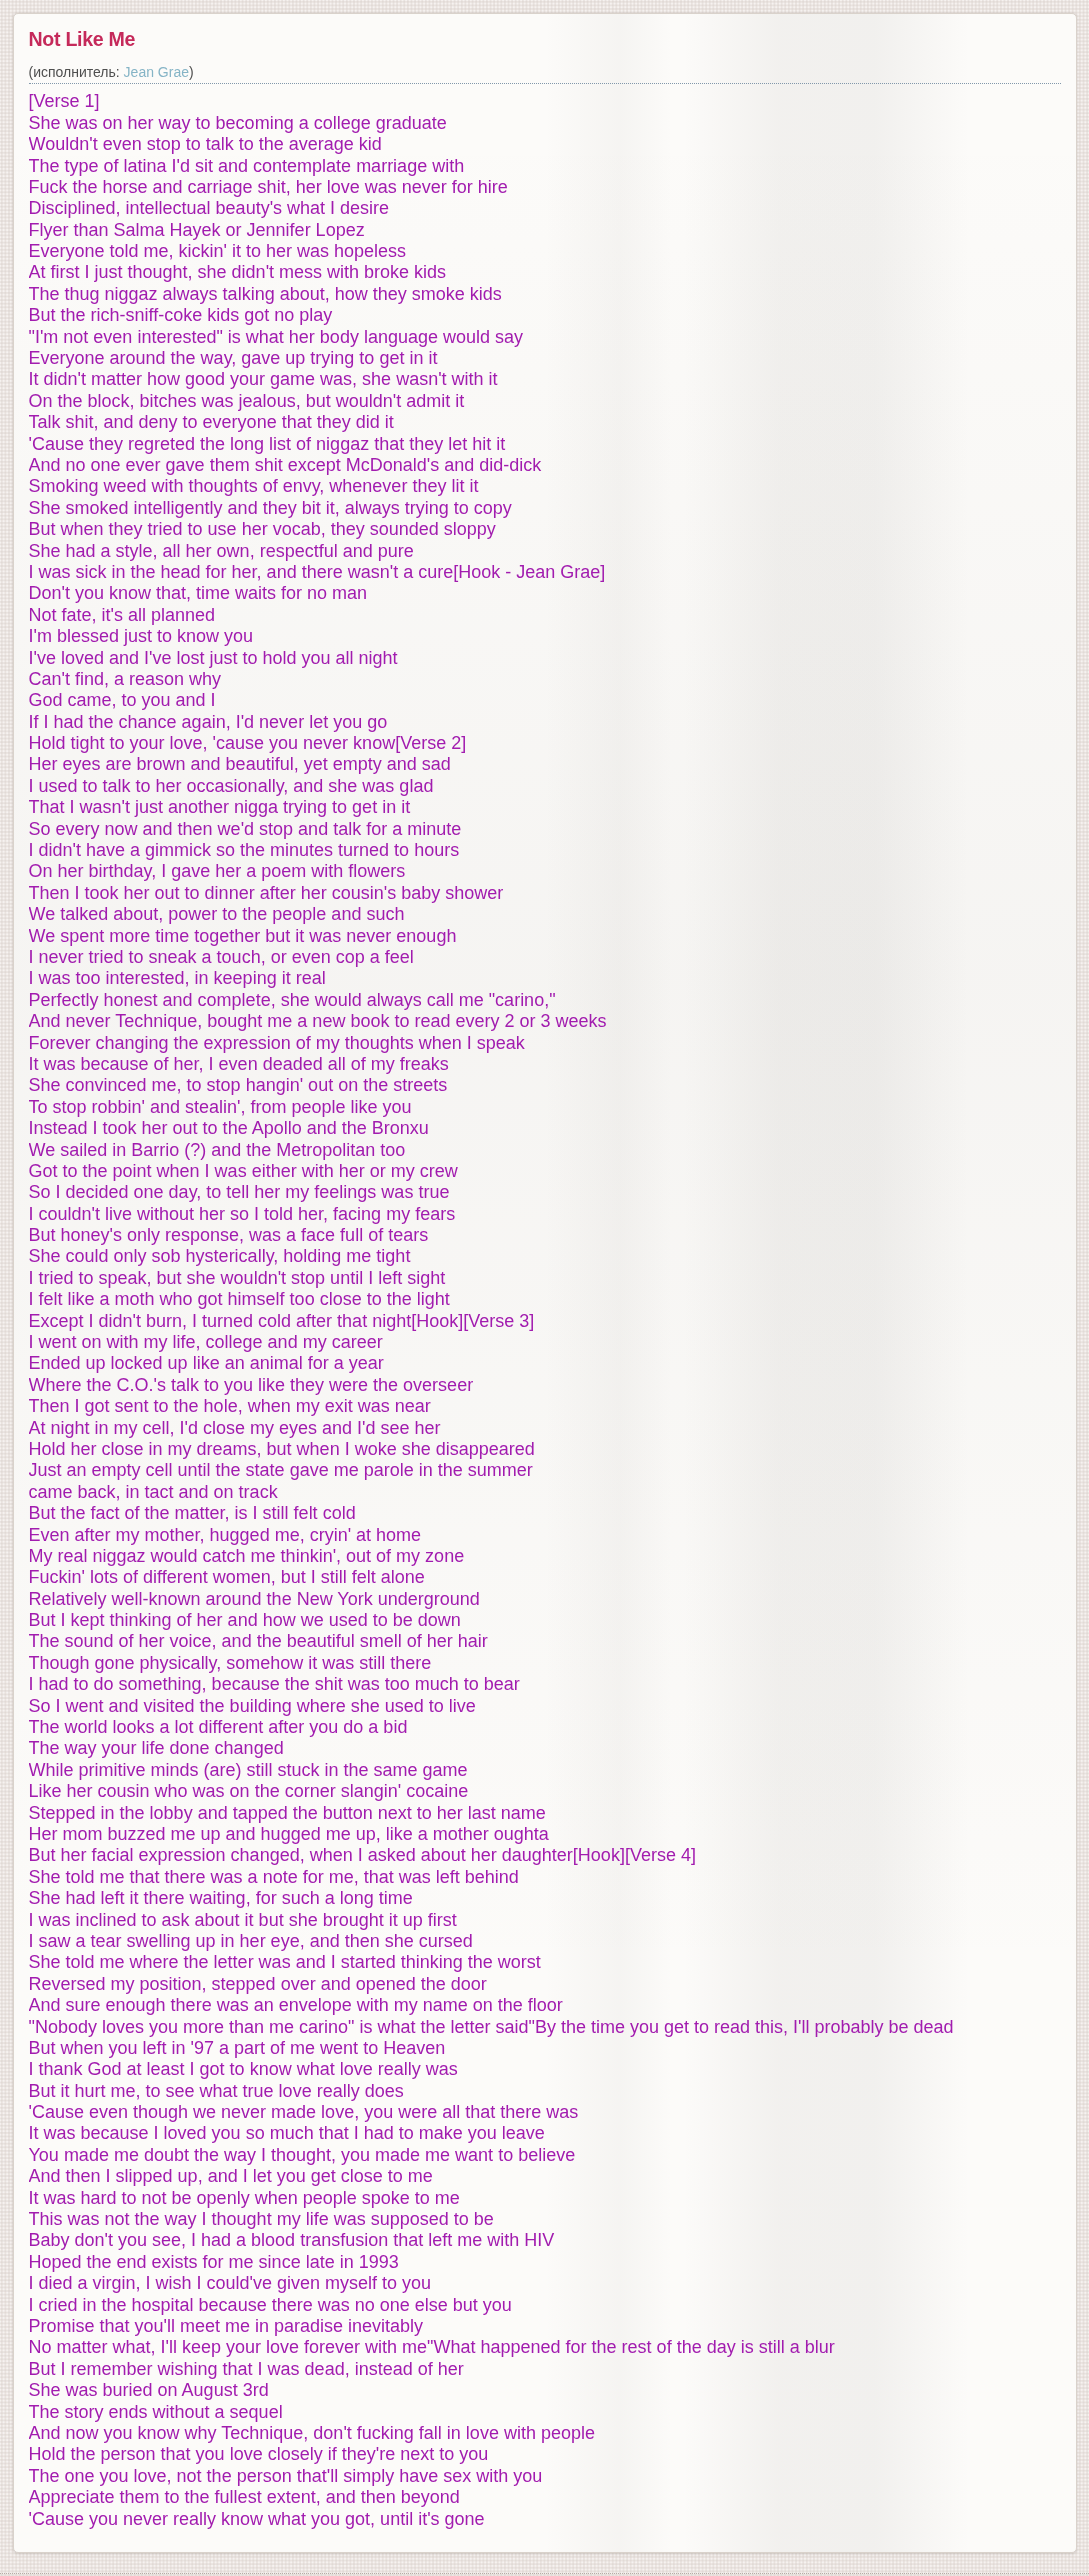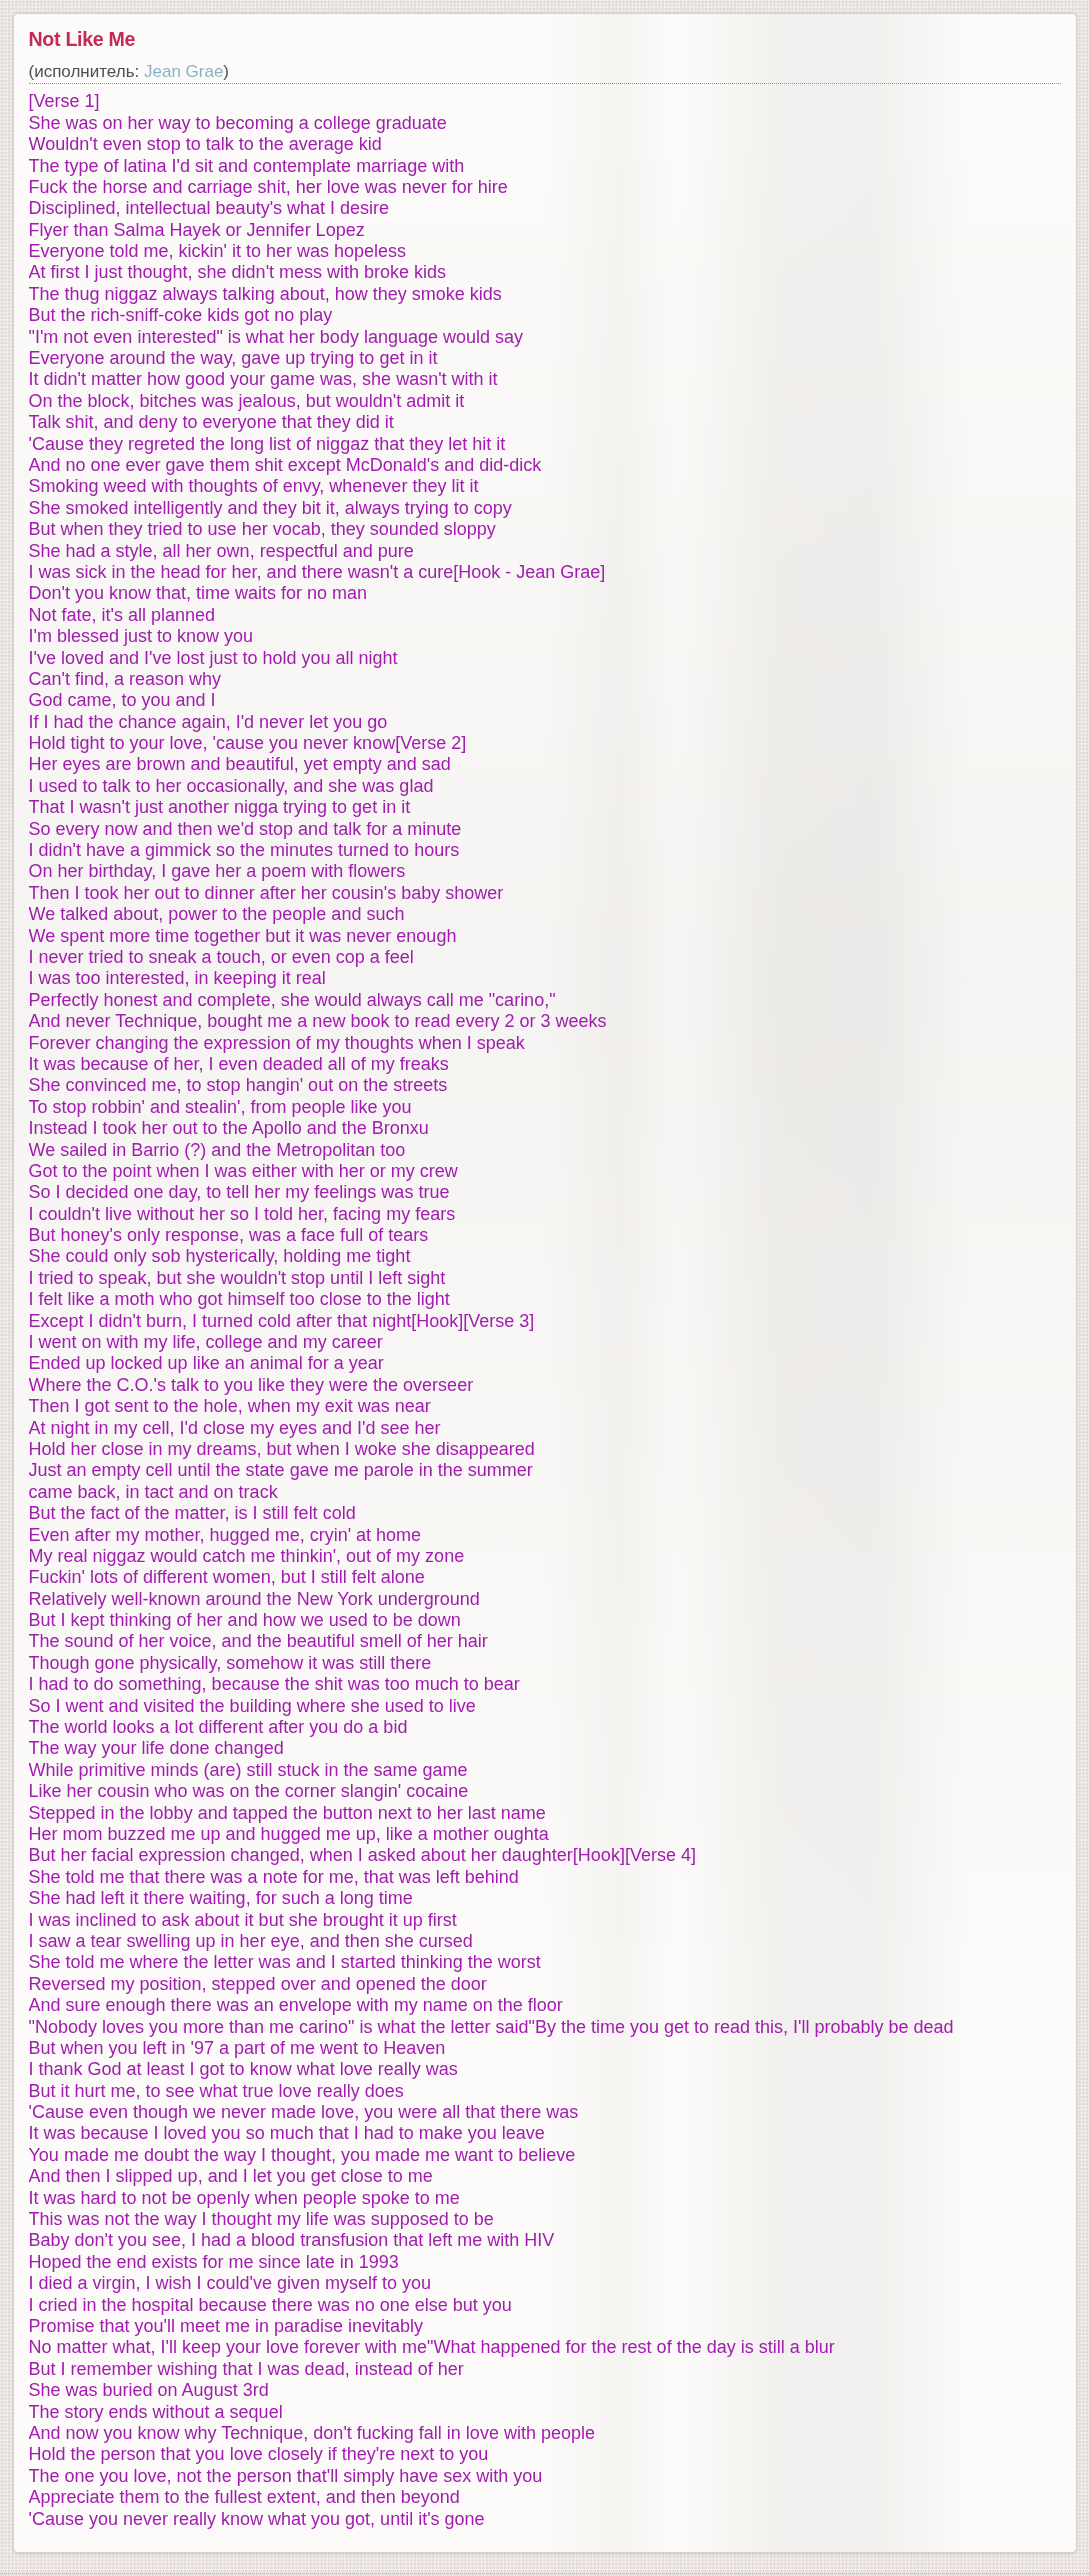--- a/index.html
+++ b/index.html
@@ -39,21 +39,21 @@
   h1.page-title {
     font-size:19.6px;
     line-height:27px;
     font-weight:bold;
     letter-spacing:-0.3px;
     color:#c5295a;
     margin-top:5.4px;
   }
   .subtitle {
     margin-top:10.7px;
-    font-size:17px;
+    font-size:14px;
     line-height:16px;
     color:#4f4f4f;
   }
   .subtitle a {
     color:#85b4c6;
     text-decoration:none;
   }
   .separator {
     margin-top:3.6px;
     margin-right:14.3px;

